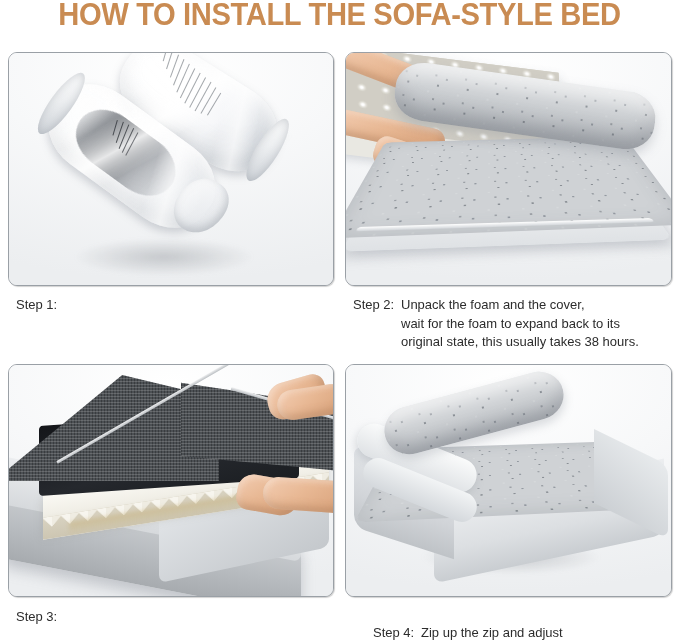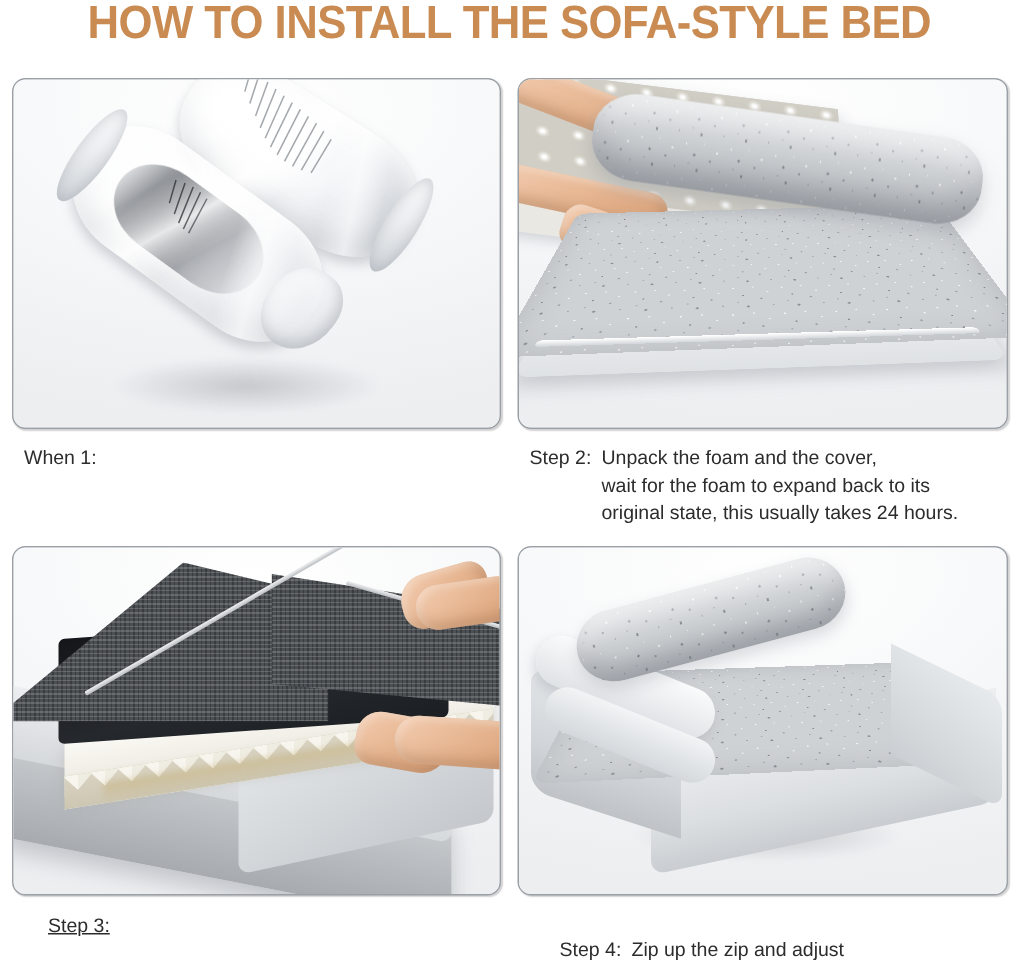--- a/index.html
+++ b/index.html
@@ -156,21 +156,21 @@
     font-size:13px;
     line-height:18.5px;
     color:#2c2c2c;
     display:flex;
     white-space:pre;
   }
   .cap-step{width:48px;flex:0 0 48px;}
   .cap-body{}
   #caption-1{left:16px; top:296px;}
   #caption-2{left:353px;top:296px;}
-  #caption-3{left:32px; top:608px;text-decoration:underline;}
+  #caption-3{left:16px; top:608px;}
   #caption-4{left:373px;top:624px;}
 </style>
 </head>
 <body>
 
 <div id="page-title">HOW TO INSTALL THE SOFA-STYLE BED</div>
 
 <div class="grid">
 
   <div class="panel" id="panel-1">
@@ -341,27 +341,27 @@
 
       <div style="position:absolute;left:248px;top:82px;width:74px;height:74px;
                   background:linear-gradient(200deg,#e8ebed,#cbcfd3);
                   transform:skewY(26deg);border-radius:0 10px 10px 0;"></div>
     </div>
   </div>
 
 </div>
 
 <div class="caption" id="caption-1">
-  <span class="cap-step">When 1:</span>
+  <span class="cap-step">Step 1:</span>
 </div>
 <div class="caption" id="caption-2">
   <span class="cap-step">Step 2:</span>
   <span class="cap-body">Unpack the foam and the cover,
 wait for the foam to expand back to its
-original state, this usually takes 24 hours.</span>
+original state, this usually takes 38 hours.</span>
 </div>
 <div class="caption" id="caption-3">
   <span class="cap-step">Step 3:</span>
 </div>
 <div class="caption" id="caption-4">
   <span class="cap-step">Step 4:</span>
   <span class="cap-body">Zip up the zip and adjust
 the expand so that the foam is flat.</span>
 </div>
 

